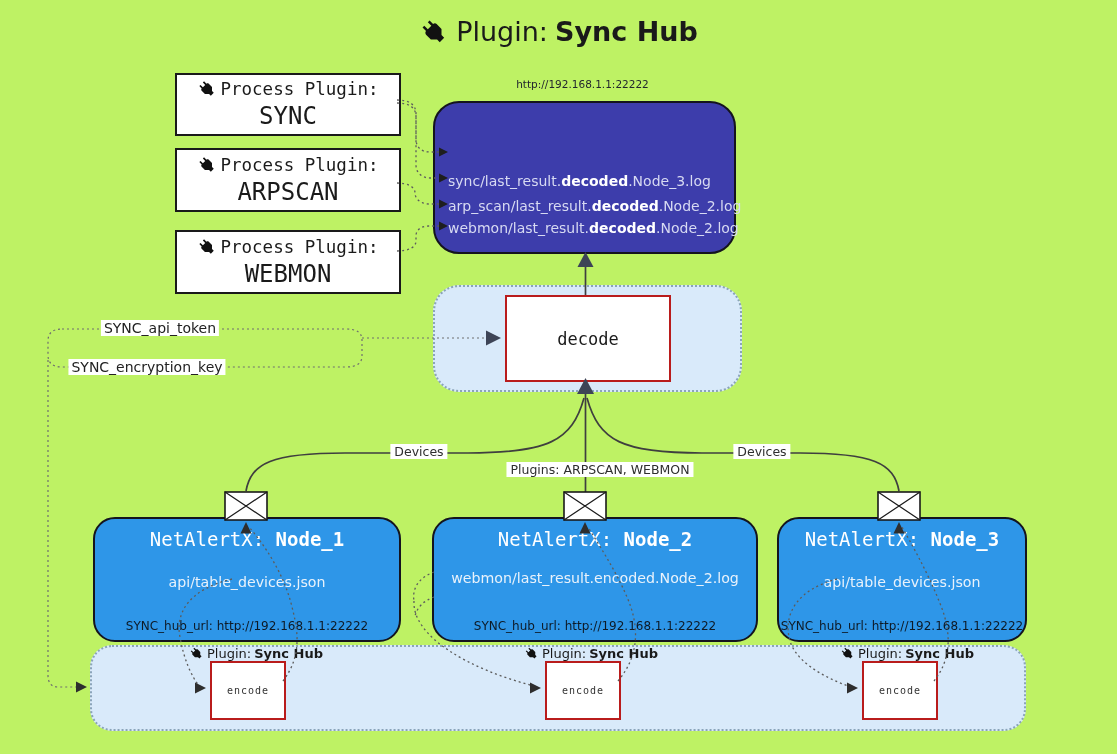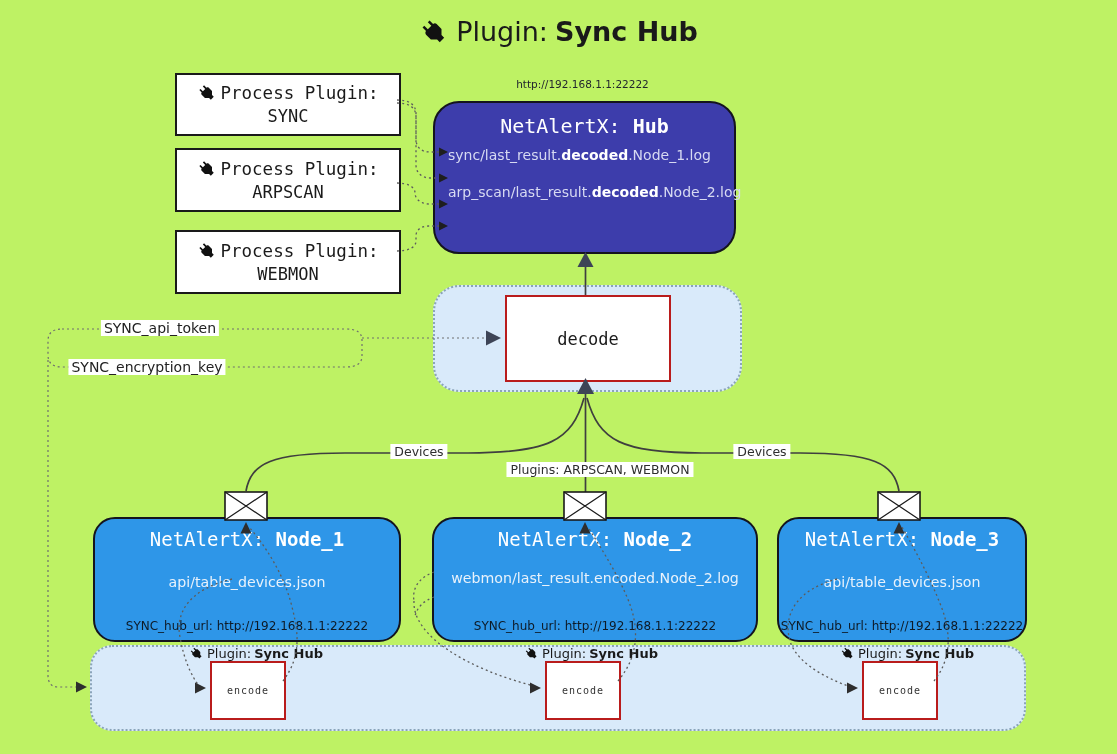--- a/index.html
+++ b/index.html
@@ -10,21 +10,21 @@
   .ctr{transform:translateX(-50%);}
 
   
   .title{left:0;right:0;top:16px;display:flex;justify-content:center;align-items:center;gap:7px;font-size:27px;z-index:10;}
   .bold{font-weight:bold;}
 
   
   .pbox{left:175px;width:222px;background:#fff;border:2px solid #1a1a1a;z-index:10;
         display:flex;flex-direction:column;justify-content:center;align-items:center;}
   .pbox-row{display:flex;align-items:center;gap:3px;font-size:17.5px;}
-  .pbox-name{font-size:17px;margin-top:3px;}
+  .pbox-name{font-size:24px;margin-top:3px;}
 
   
   .hub{left:433px;top:101px;width:299px;height:149px;background:var(--hub,#3d3dab);
        border:2px solid #14141e;border-radius:26px;z-index:10;}
   .hub-title{top:11px;left:0;width:100%;text-align:center;font-size:20px;color:#fff;white-space:nowrap;}
   .hub-log{left:13px;font-size:14px;color:#d7daf2;white-space:nowrap;}
   .hub-log b{color:#fff;}
   .hub-url{left:433px;top:78px;width:299px;text-align:center;font-size:10.5px;color:#22262e;z-index:10;}
 
   
@@ -91,23 +91,23 @@
         <svg class="plug" width="20" height="20">
           <use href="#plug"></use>
         </svg>
       <span>Process Plugin:</span>
       </div>
     <div class="pbox-name">WEBMON</div>
   </div>
 
   <div class="abs hub-url">http://192.168.1.1:22222</div>
   <div class="abs hub">
-    <div class="abs hub-title mono"><span>NetAlertX: </span><span class="bold">Hub</span></div>
-    <div class="abs hub-log" style="top:44px;"><span>sync/last_result.</span><b>decoded</b><span>.Node_1.log</span></div>
-    <div class="abs hub-log" style="top:81px;"><span>arp_scan/last_result.</span><b>decoded</b><span>.Node_2.log</span></div>
+    <div class="abs hub-log" style="top:70px;"><span>sync/last_result.</span><b>decoded</b><span>.Node_3.log</span></div>
+    <div class="abs hub-log" style="top:95px;"><span>arp_scan/last_result.</span><b>decoded</b><span>.Node_2.log</span></div>
+    <div class="abs hub-log" style="top:117px;"><span>webmon/last_result.</span><b>decoded</b><span>.Node_2.log</span></div>
   </div>
 
   <div class="abs lightbox" style="left:433px;top:285px;width:305px;height:103px;"></div>
   <div class="abs iobox decode-box mono">decode</div>
 
   <div class="abs secret-label ctr" style="left:160px;top:320px;">SYNC_api_token</div>
   <div class="abs secret-label ctr" style="left:147px;top:359px;">SYNC_encryption_key</div>
 
   <div class="abs edge-label ctr" style="left:419px;top:444px;">Devices</div>
   <div class="abs edge-label ctr" style="left:762px;top:444px;">Devices</div>

